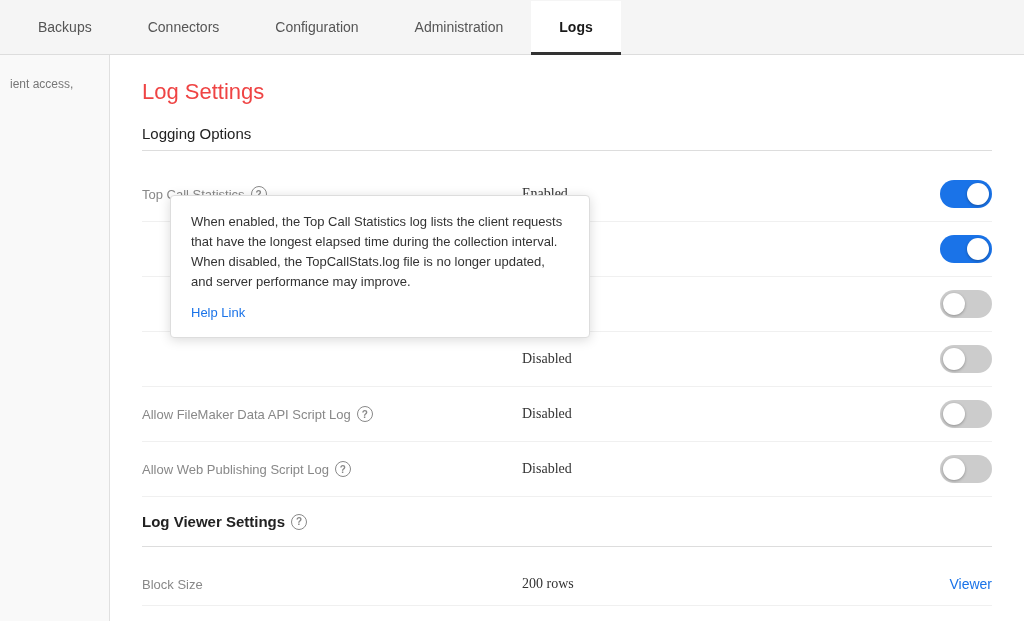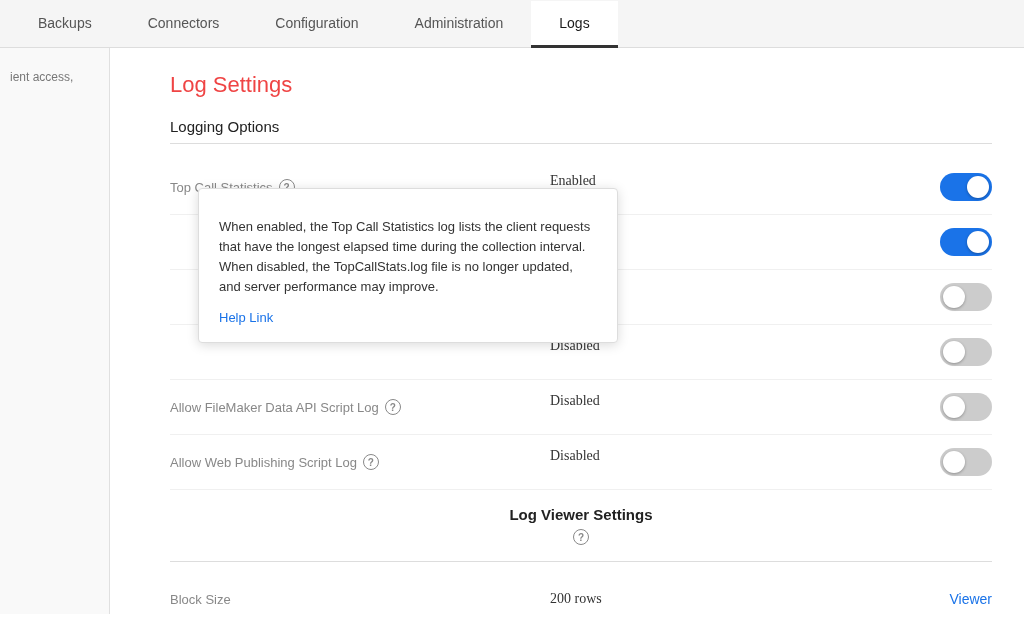--- a/index.html
+++ b/index.html
@@ -4,47 +4,46 @@
   <style>
     * { box-sizing: border-box; margin: 0; padding: 0; }
     body { font-family: -apple-system, BlinkMacSystemFont, 'Segoe UI', Arial, sans-serif; font-size: 14px; background: #fff; color: #333; width: 1024px; height: 621px; overflow: hidden; }
 
     
     .top-nav {
       display: flex;
       align-items: stretch;
       border-bottom: 1px solid #ddd;
       background: #f5f5f5;
-      height: 48px;
+      height: 55px;
       padding: 0 10px;
     }
     .nav-tab {
       display: flex;
       align-items: center;
       padding: 0 28px;
       font-size: 14px;
       color: #555;
       cursor: pointer;
       border-bottom: 3px solid transparent;
       position: relative;
       top: 1px;
       user-select: none;
     }
     .nav-tab.active {
       color: #1a1a1a;
-      font-weight: 400;
+      font-weight: 700;
       border-bottom: 3px solid #333;
       background: #fff;
     }
 
     
     .main-layout {
       display: flex;
       height: calc(621px - 55px);
-      gap: 28px;
     }
 
     
     .sidebar {
       width: 110px;
       border-right: 1px solid #e0e0e0;
       background: #f9f9f9;
       flex-shrink: 0;
       padding-top: 20px;
     }
@@ -79,20 +78,21 @@
 
     .divider {
       border: none;
       border-top: 1px solid #ddd;
       margin: 8px 0 16px 0;
     }
 
     
     .setting-row {
       display: flex;
+      align-items: center;
       padding: 13px 0;
       border-bottom: 1px solid #f0f0f0;
       position: relative;
     }
     .setting-label {
       width: 380px;
       font-size: 13px;
       color: #888;
       display: flex;
       align-items: center;
@@ -163,21 +163,21 @@
 
     
     .tooltip-box {
       position: absolute;
       top: 140px;
       left: 60px;
       width: 420px;
       background: #fff;
       border: 1px solid #ddd;
       border-radius: 4px;
-      padding: 28px 20px 14px 20px;
+      padding: 16px 20px 14px 20px;
       box-shadow: 0 2px 12px rgba(0,0,0,0.15);
       z-index: 100;
       font-size: 13px;
       line-height: 1.55;
       color: #333;
     }
     .tooltip-text {
       margin-bottom: 10px;
     }
     .tooltip-link {
@@ -195,21 +195,20 @@
       text-decoration: none;
     }
     .log-viewer-label {
       display: flex;
       align-items: center;
       gap: 6px;
       font-size: 15px;
       font-weight: 600;
       color: #222;
       padding: 16px 0 8px 0;
-      flex-direction: column;
     }
   </style>
 </head>
 <body>
 
 <nav class="top-nav">
   <div class="nav-tab">Backups</div>
   <div class="nav-tab">Connectors</div>
   <div class="nav-tab">Configuration</div>
   <div class="nav-tab">Administration</div>

